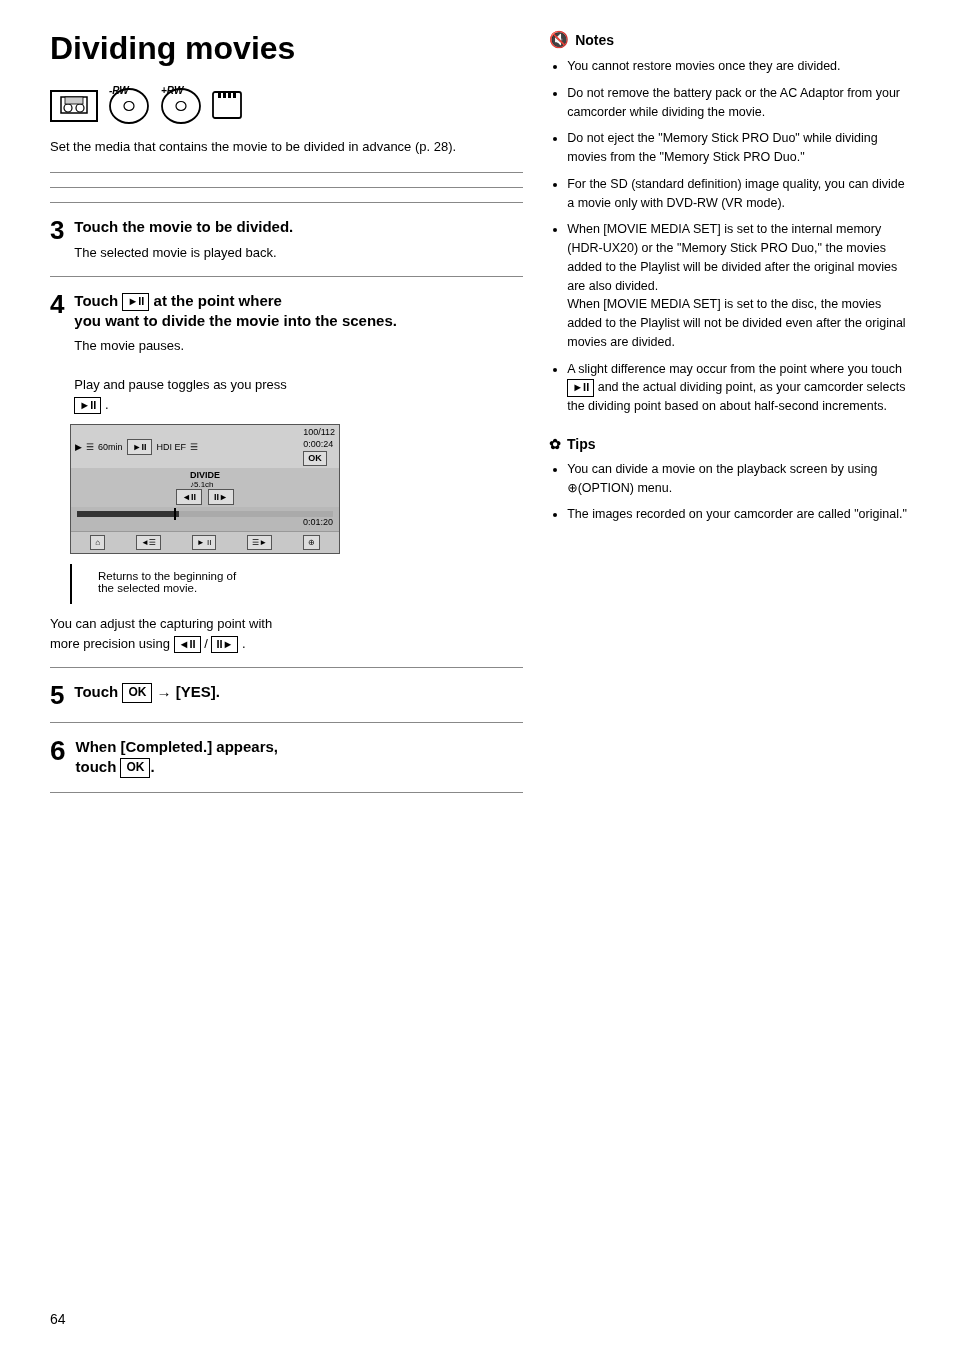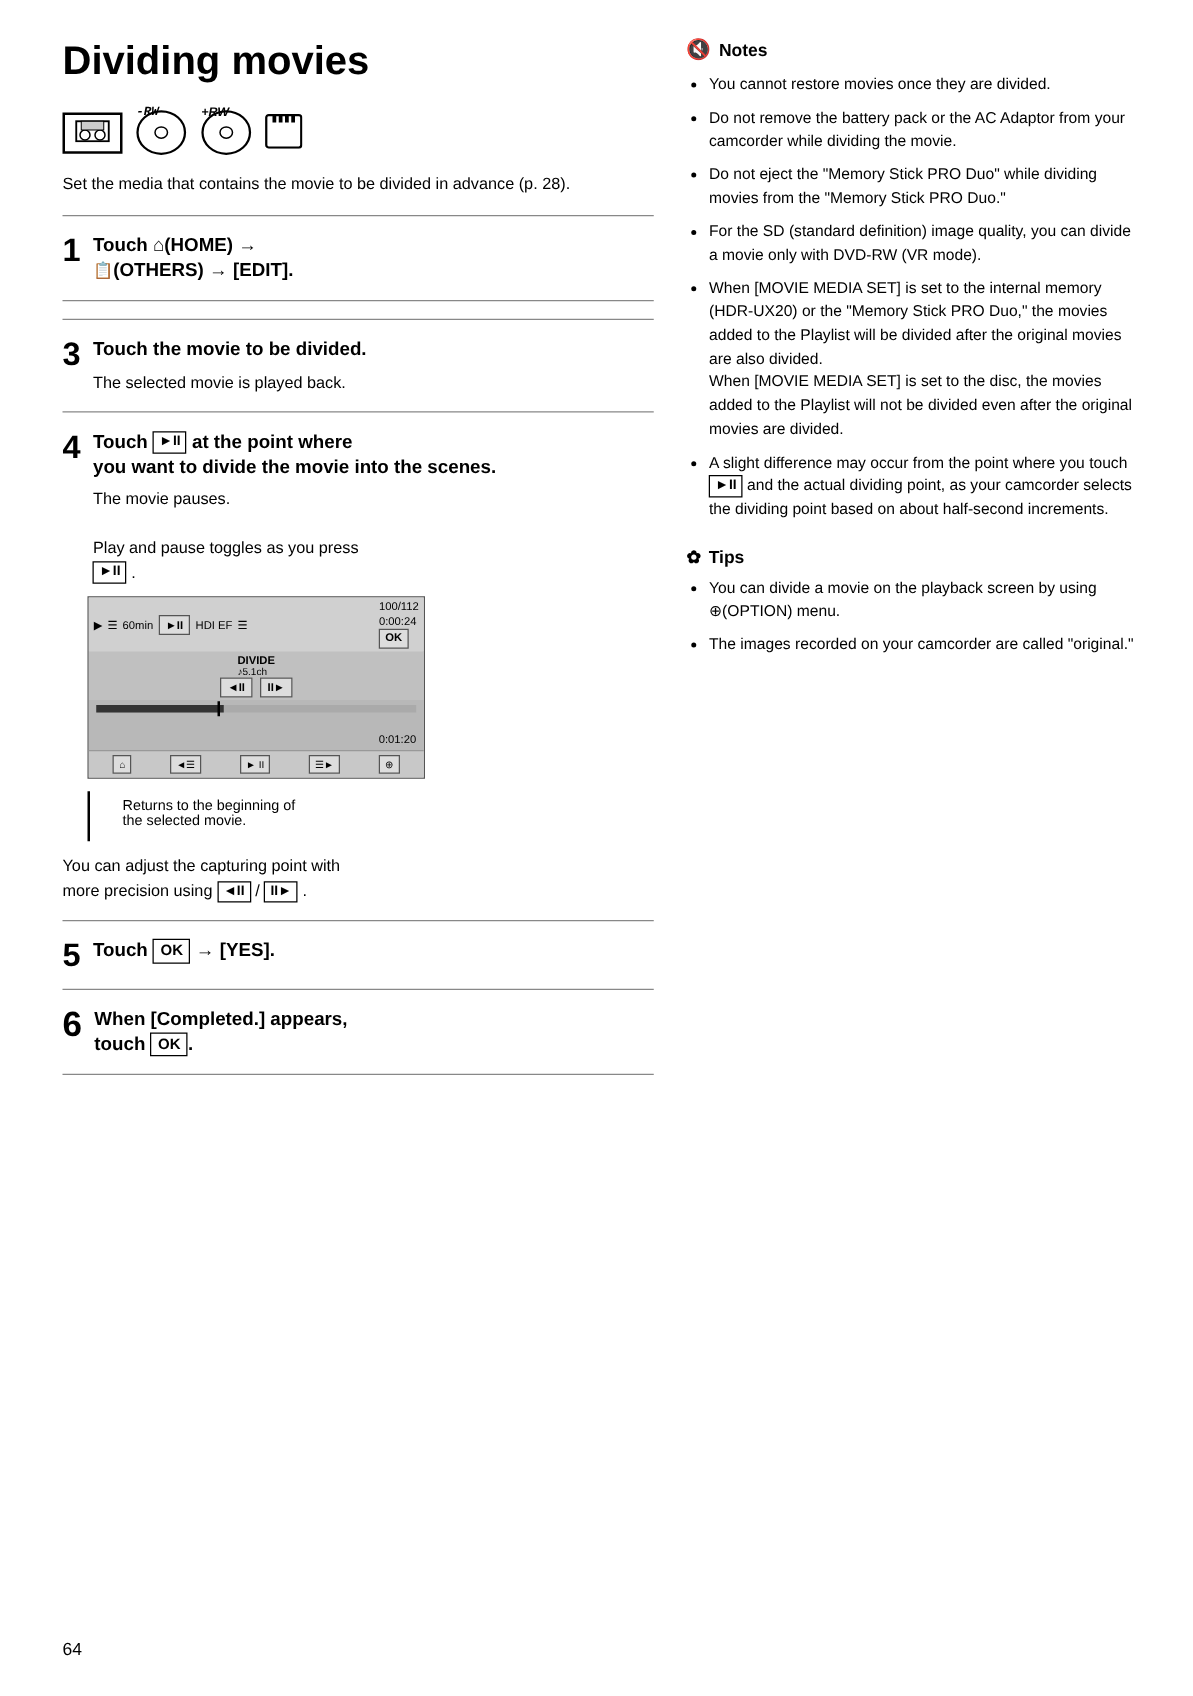--- a/index.html
+++ b/index.html
@@ -219,21 +219,21 @@
       <span style="display:inline-block; border:2px solid #000; padding:4px 8px; font-size:11px; font-weight:bold;">
         <svg width="28" height="18" viewBox="0 0 28 18">
           <rect x="1" y="1" width="26" height="16" fill="none" stroke="#000" stroke-width="1.5"></rect>
           <circle cx="8" cy="12" r="4" fill="none" stroke="#000" stroke-width="1.2"></circle>
           <circle cx="20" cy="12" r="4" fill="none" stroke="#000" stroke-width="1.2"></circle>
           <rect x="5" y="1" width="18" height="7" fill="#ccc" stroke="#000" stroke-width="0.8"></rect>
         </svg>
       </span>
 
       <span style="position:relative; display:inline-flex; align-items:center; justify-content:center;">
-        <span style="font-size:10px; font-weight:bold; font-style:italic; position:absolute; top:-2px; left:1px; z-index:2;font-family:Liberation Mono, monospace;">-RW</span>
+        <span style="font-size:10px; font-weight:bold; font-style:italic; position:absolute; top:-2px; left:1px; z-index:2;">-RW</span>
         <svg width="42" height="38" viewBox="0 0 42 38">
           <ellipse cx="21" cy="19" rx="19" ry="17" fill="none" stroke="#000" stroke-width="1.8"></ellipse>
           <ellipse cx="21" cy="19" rx="5" ry="4.5" fill="none" stroke="#000" stroke-width="1.2"></ellipse>
         </svg>
       </span>
 
       <span style="position:relative; display:inline-flex; align-items:center; justify-content:center;">
         <span style="font-size:10px; font-weight:bold; font-style:italic; position:absolute; top:-2px; left:1px; z-index:2;">+RW</span>
         <svg width="42" height="38" viewBox="0 0 42 38">
           <ellipse cx="21" cy="19" rx="19" ry="17" fill="none" stroke="#000" stroke-width="1.8"></ellipse>
@@ -249,29 +249,20 @@
           <rect x="16" y="1" width="3" height="6" fill="#000"></rect>
           <rect x="21" y="1" width="3" height="6" fill="#000"></rect>
         </svg>
       </span>
     </div>
 
     <p class="intro-text">Set the media that contains the movie to be divided in advance (p. 28).</p>
 
     <hr class="divider">
 
-    <div class="step">
-      <span class="step-number">1</span>
-      <span class="step-content">
-        <span class="step-title">
-          Touch <span style="font-size:15px;">⌂</span>(HOME) →<br>
-          <span style="font-size:13px;">📋</span>(OTHERS) → [EDIT].
-        </span>
-      </span>
-    </div>
 
     <hr class="divider">
 
 
     <hr class="divider">
 
     <div class="step">
       <span class="step-number">3</span>
       <span class="step-content">
         <span class="step-title">Touch the movie to be divided.</span>
@@ -322,21 +313,21 @@
         <div style="display:flex; gap:6px;">
           <span class="screen-btn">◄II</span>
           <span class="screen-btn">II►</span>
         </div>
       </div>
       <div style="background:#b8b8b8; padding:4px 6px;">
         <div class="progress-bar-outer">
           <div class="progress-bar-inner"></div>
           <div class="progress-marker"></div>
         </div>
-        <div style="text-align:right; font-size:9px; margin-top:16px;">0:01:20</div>
+        <div style="text-align:right; font-size:9px; margin-top:0;">0:01:20</div>
       </div>
       <div class="screen-bottom-bar">
         <span class="screen-bottom-btn">⌂</span>
         <span class="screen-bottom-btn">◄☰</span>
         <span class="screen-bottom-btn">► II</span>
         <span class="screen-bottom-btn">☰►</span>
         <span class="screen-bottom-btn">⊕</span>
       </div>
     </div>
 

